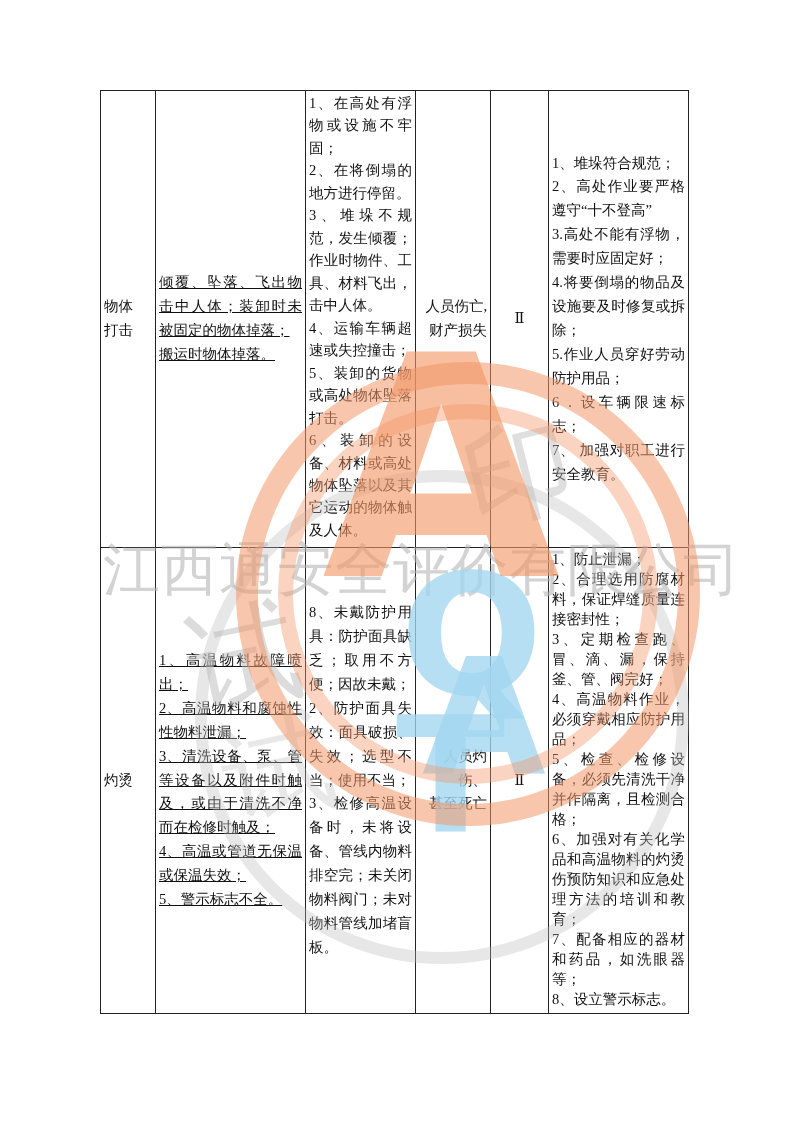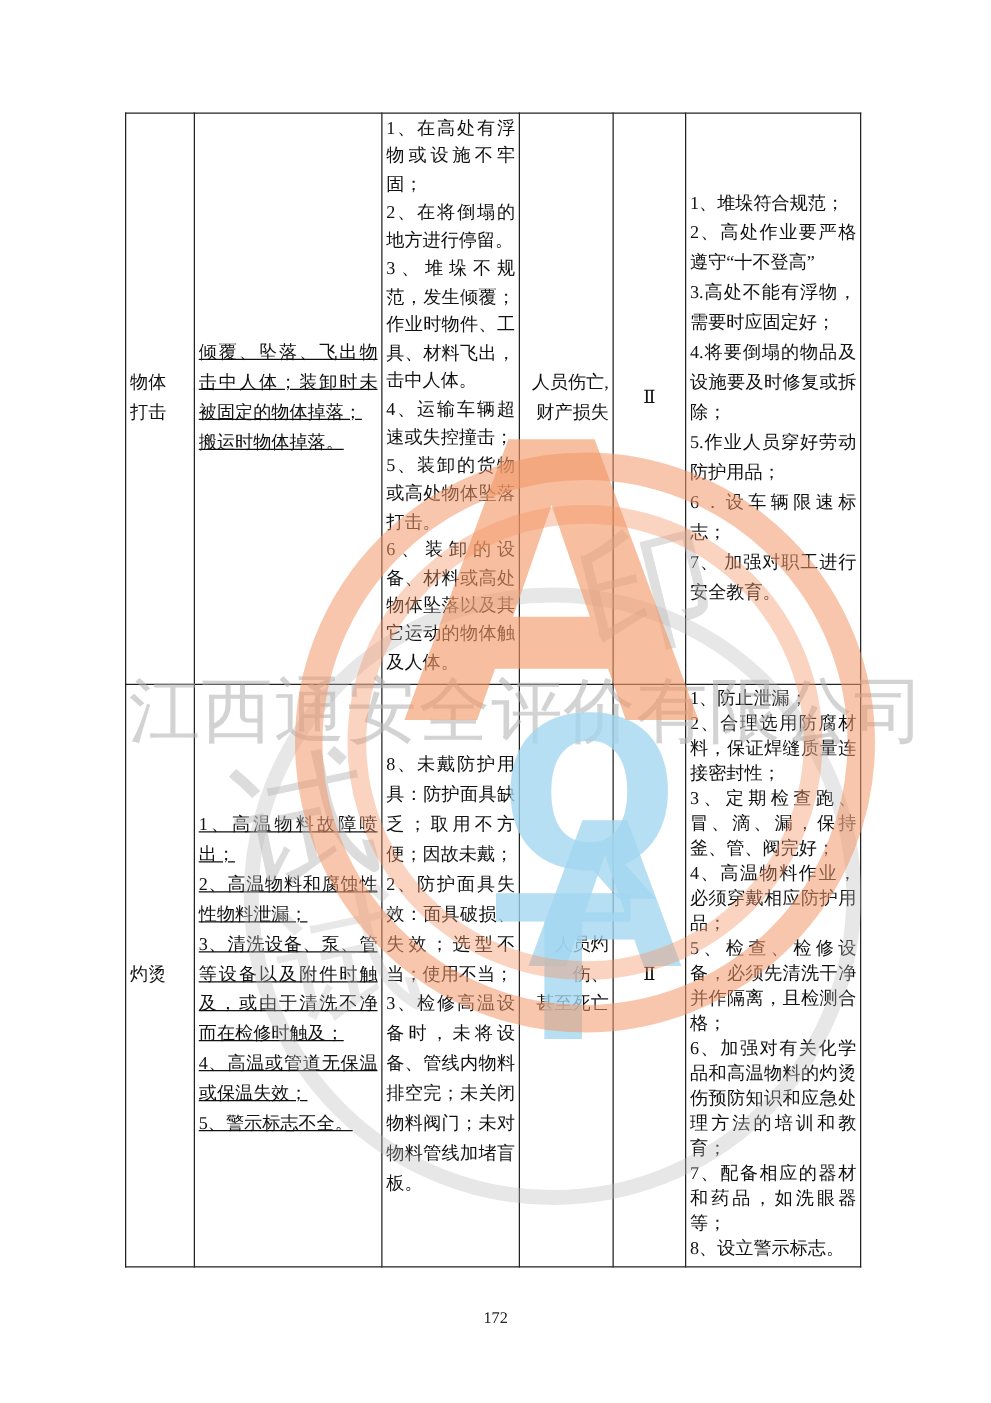--- a/index.html
+++ b/index.html
@@ -163,21 +163,20 @@
 3、定期检查跑、冒、滴、漏，保持釜、管、阀完好；
 4、高温物料作业，必须穿戴相应防护用品；
 5、检查、检修设备，必须先清洗干净并作隔离，且检测合格；
 6、加强对有关化学品和高温物料的灼烫伤预防知识和应急处理方法的培训和教育；
 7、配备相应的器材和药品，如洗眼器等；
 8、设立警示标志。</td>
       </tr>
     </tbody>
   </table>
 
-  <div class="page-num">172</div>
 
   <div class="wm-layer">
     <div class="wm wm-gray-circle"></div>
     <div class="wm wm-company">江西通安全评价有限公司</div>
     <div class="wm wm-trial1">试</div>
     <div class="wm wm-trial2">试</div>
     <div class="wm wm-seal">印</div>
     <div class="wm wm-blue wm-q">Q</div>
     <div class="wm wm-blue wm-ab">A</div>
     <div class="wm wm-blue wm-t">T</div>

